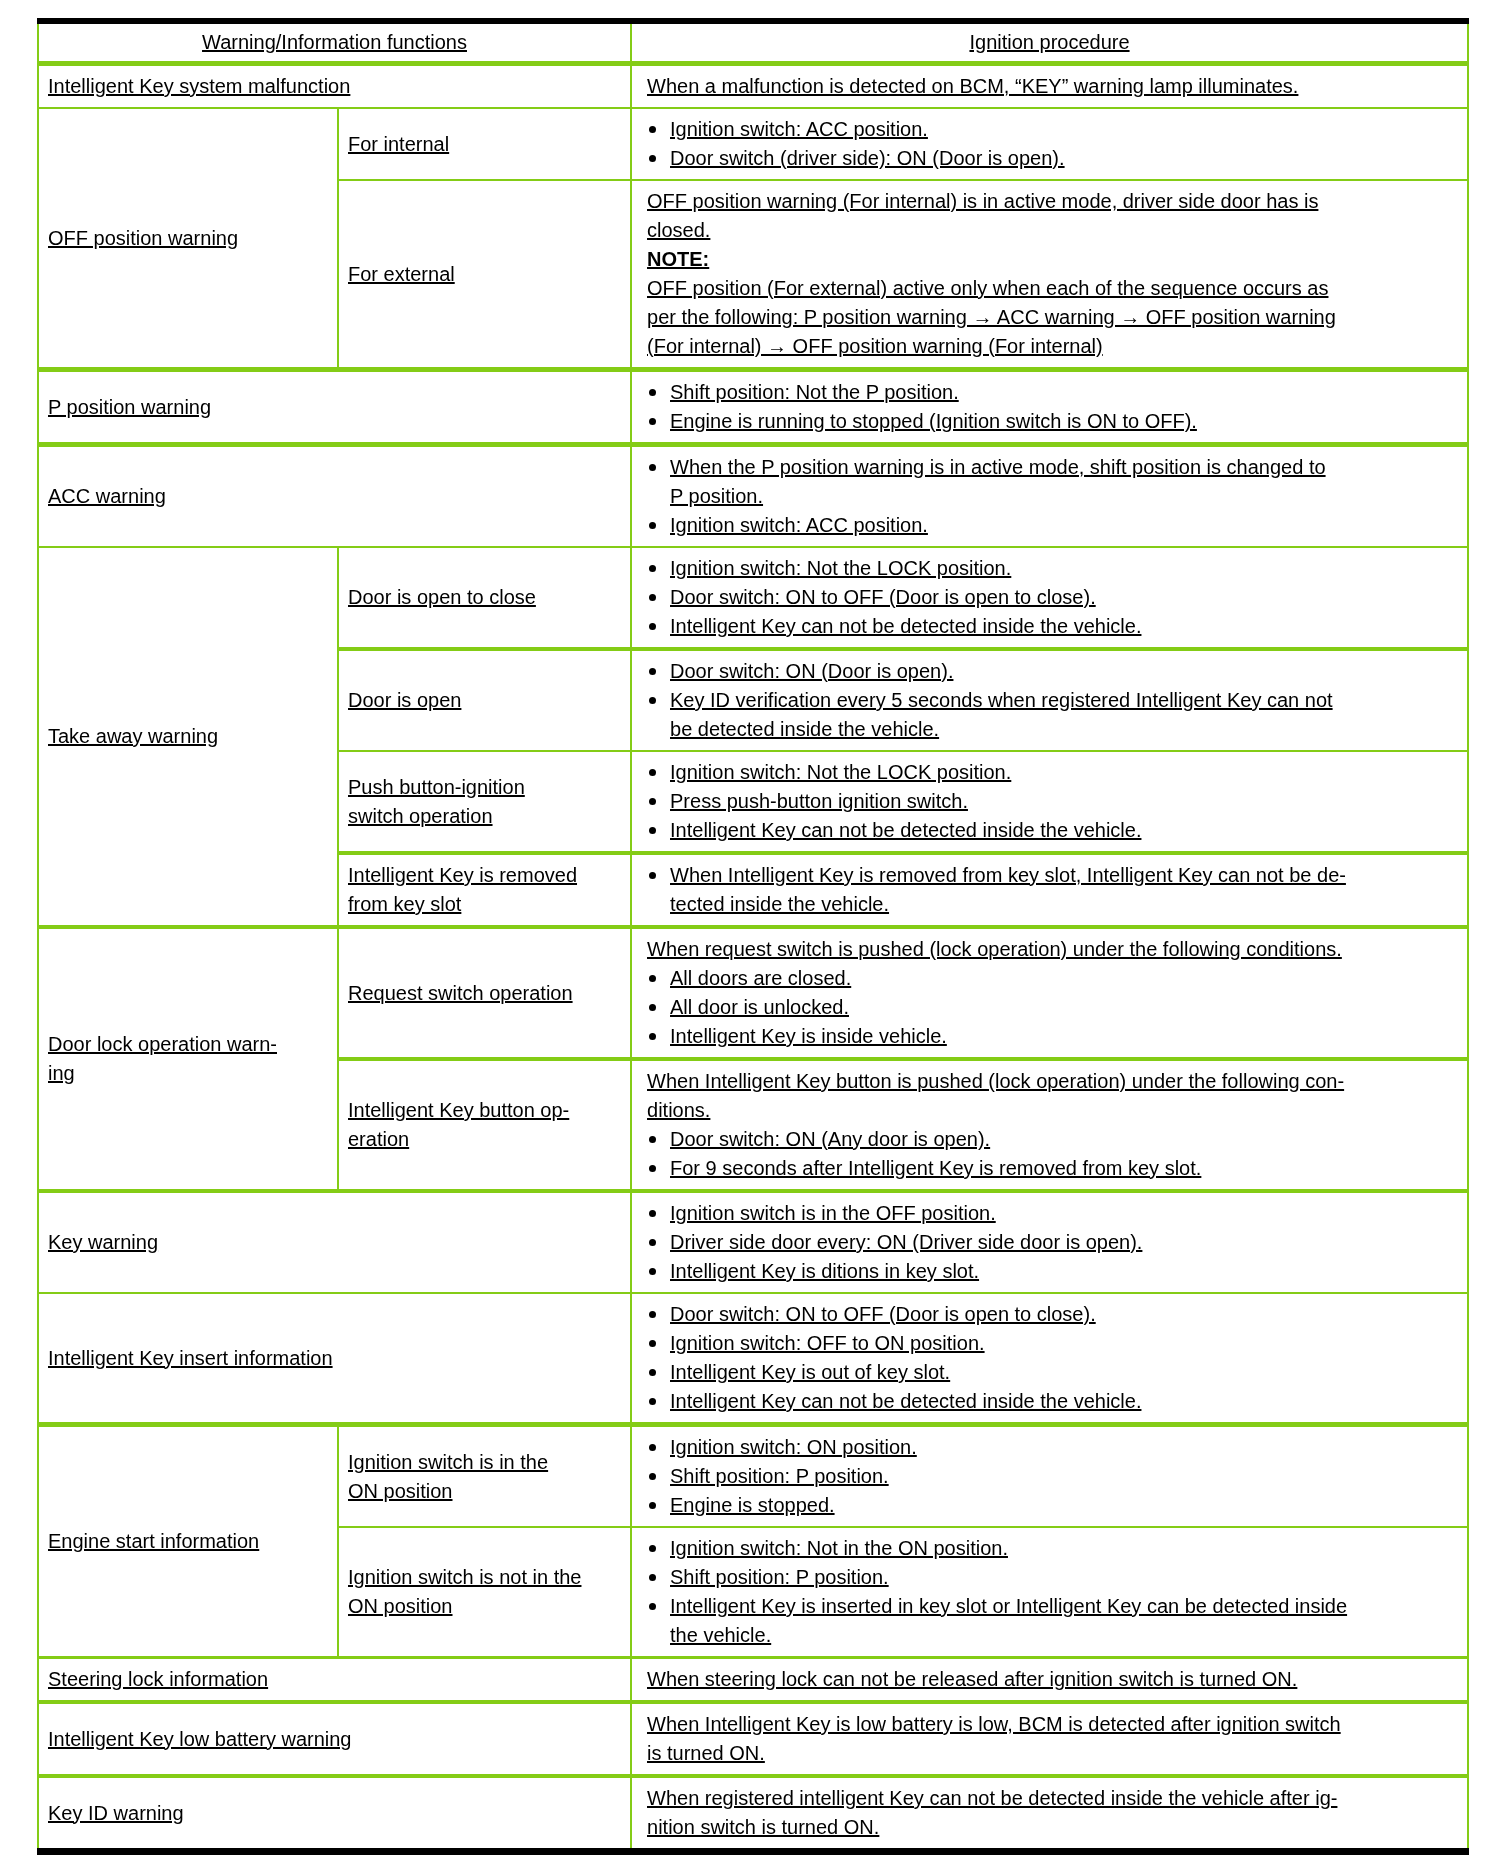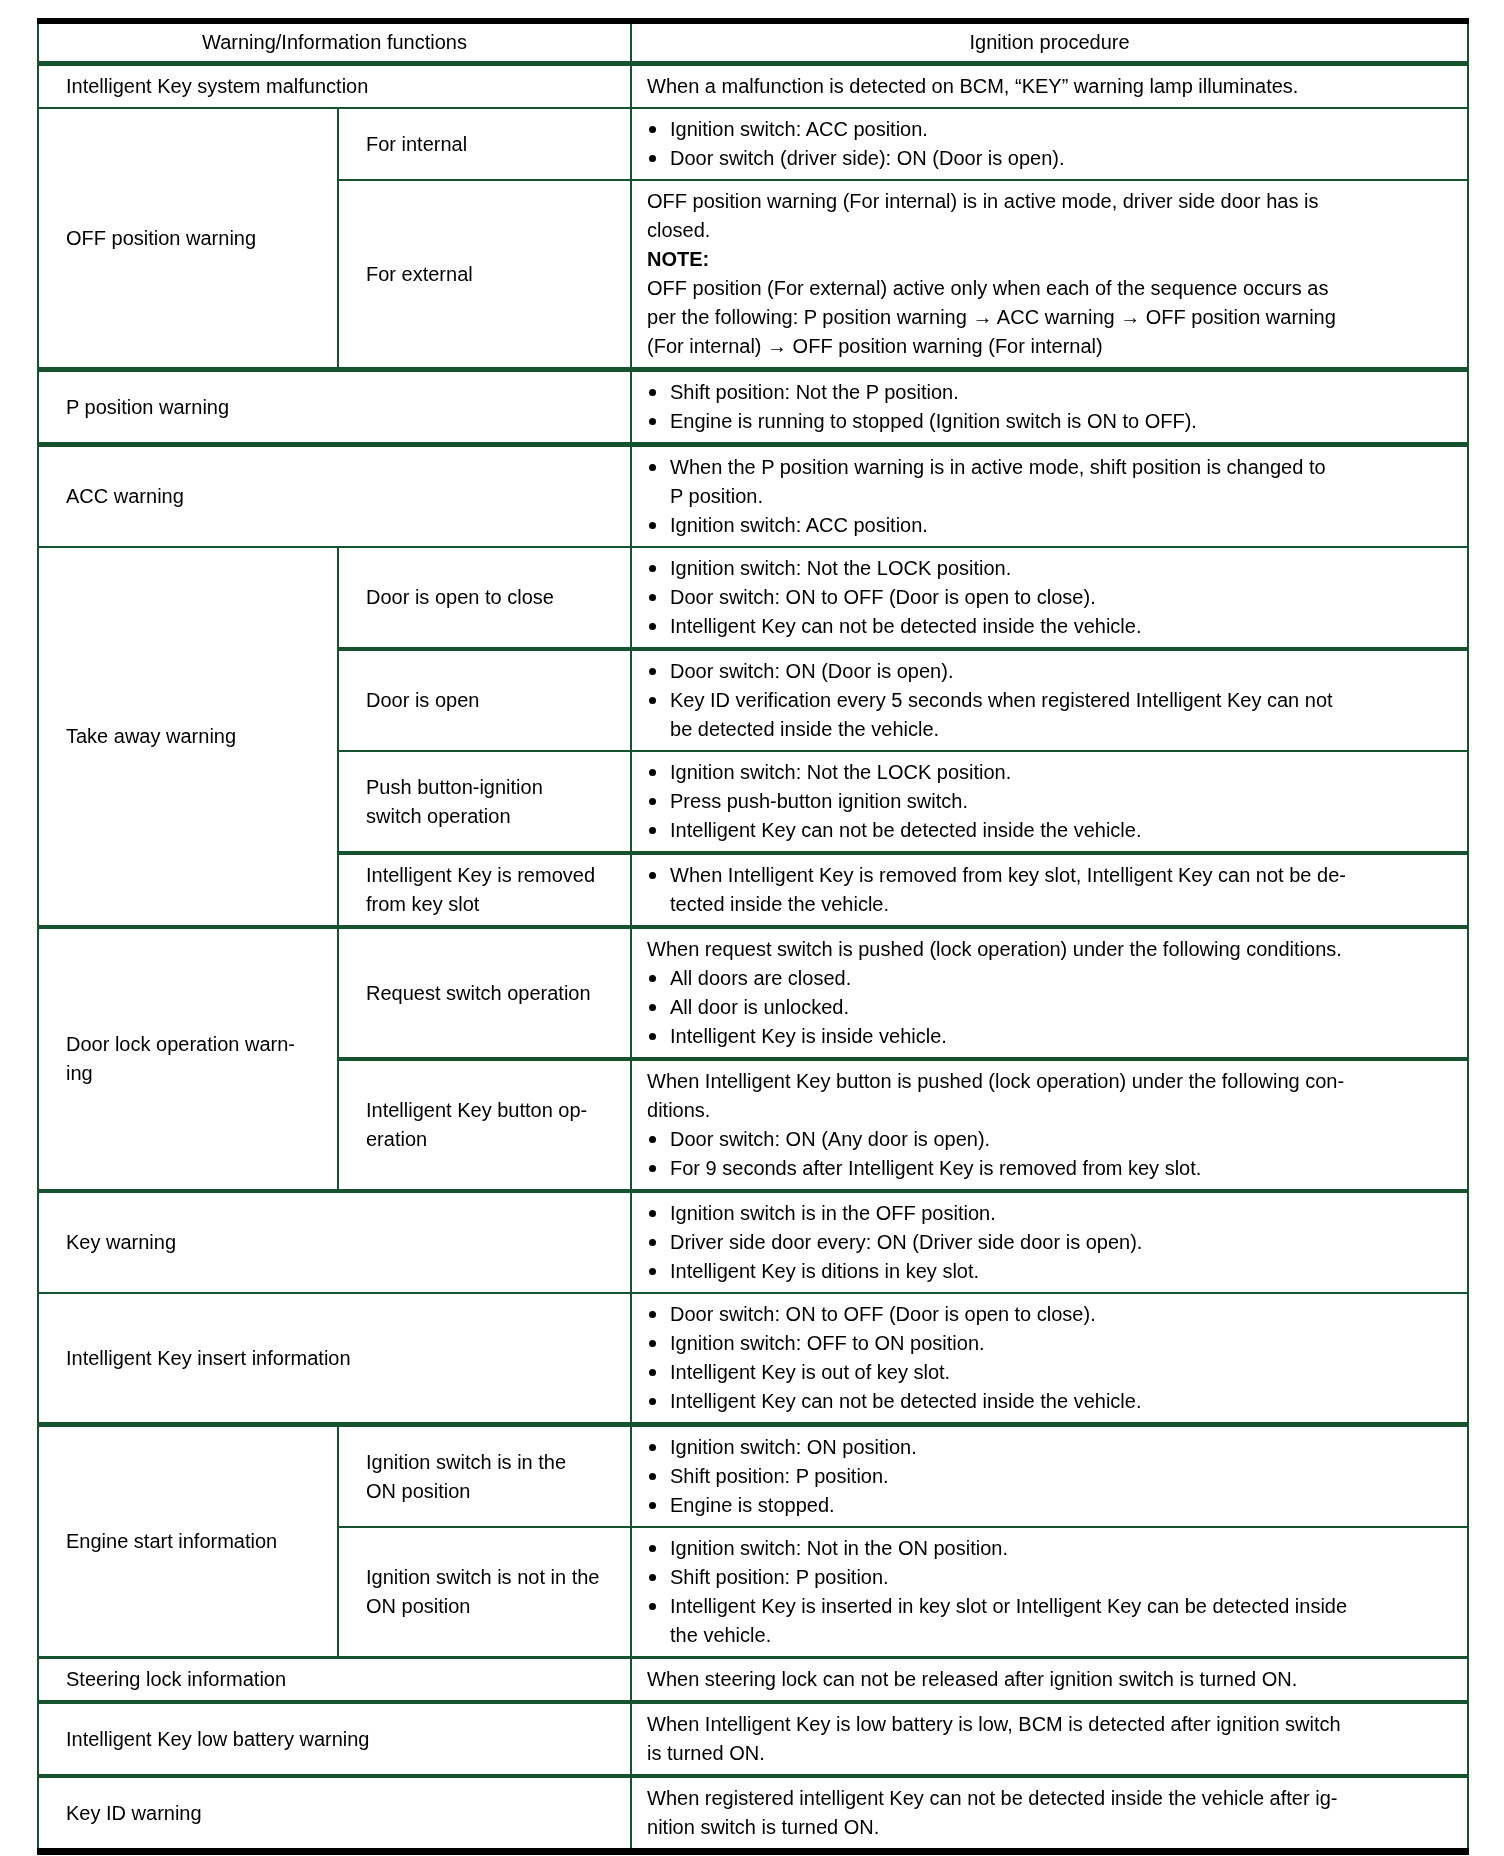--- a/index.html
+++ b/index.html
@@ -11,31 +11,32 @@
   .page{position:relative;width:1504px;height:1856px;overflow:hidden;background:#fff;}
   table.manual{
     position:absolute;left:37px;top:18px;width:1430px;
     border-collapse:collapse;table-layout:fixed;
     border:2px solid #000;border-top-width:6px;border-bottom-width:7px;
   }
   col.c-fn{width:300px;}
   col.c-sub{width:293px;}
   col.c-op{width:837px;}
   th,td{
-    border:2px solid #14532d;
+    border:2px solid #84cc16;
     font-size:20px;line-height:29px;font-weight:400;
     vertical-align:middle;text-align:left;
     overflow:hidden;
+    text-decoration:underline;
   }
   th{
     text-align:center;padding:4px 6px;
     border-bottom-width:5px;
   }
   td.fn,td.sub{
-    padding:6px 6px 6px 27px;
+    padding:6px 6px 6px 9px;
     white-space:pre-line;
   }
   td.op{
     padding:6px 8px 6px 15px;
     margin-left:48px;
   }
   .para,.note{white-space:pre-line;}
   .note{font-weight:700;}
   .bullet-item{display:flex;align-items:flex-start;}
   .dot{

